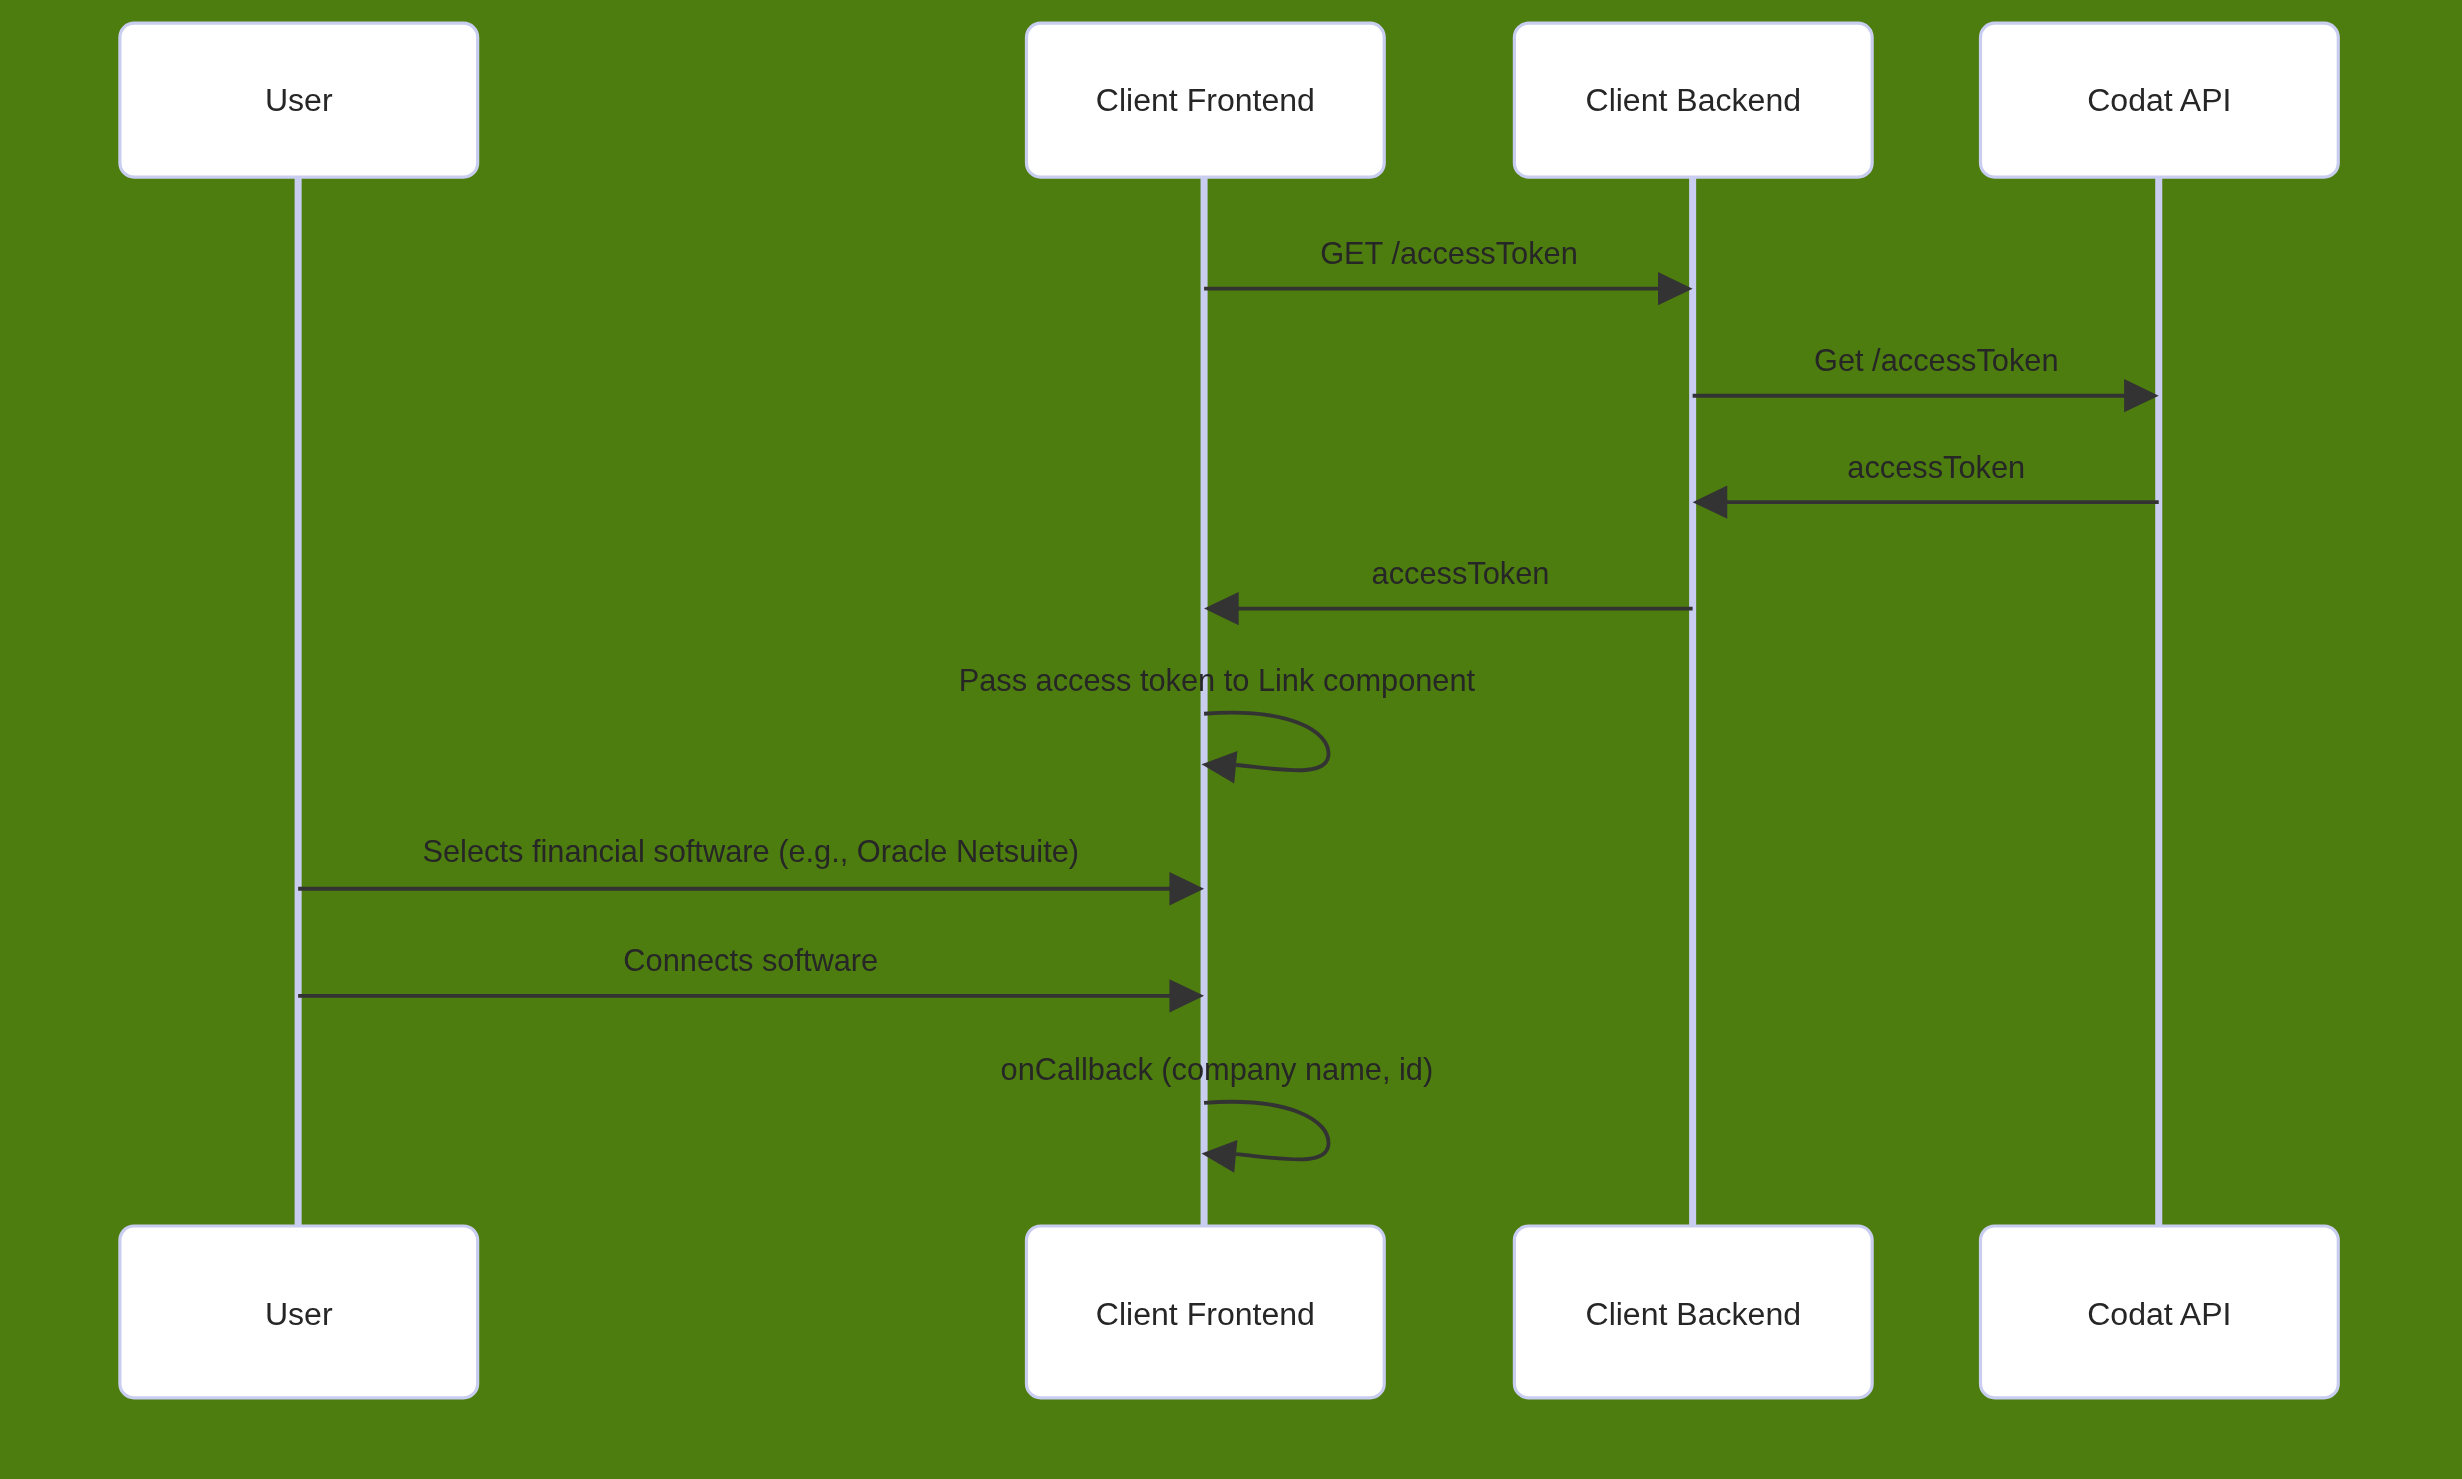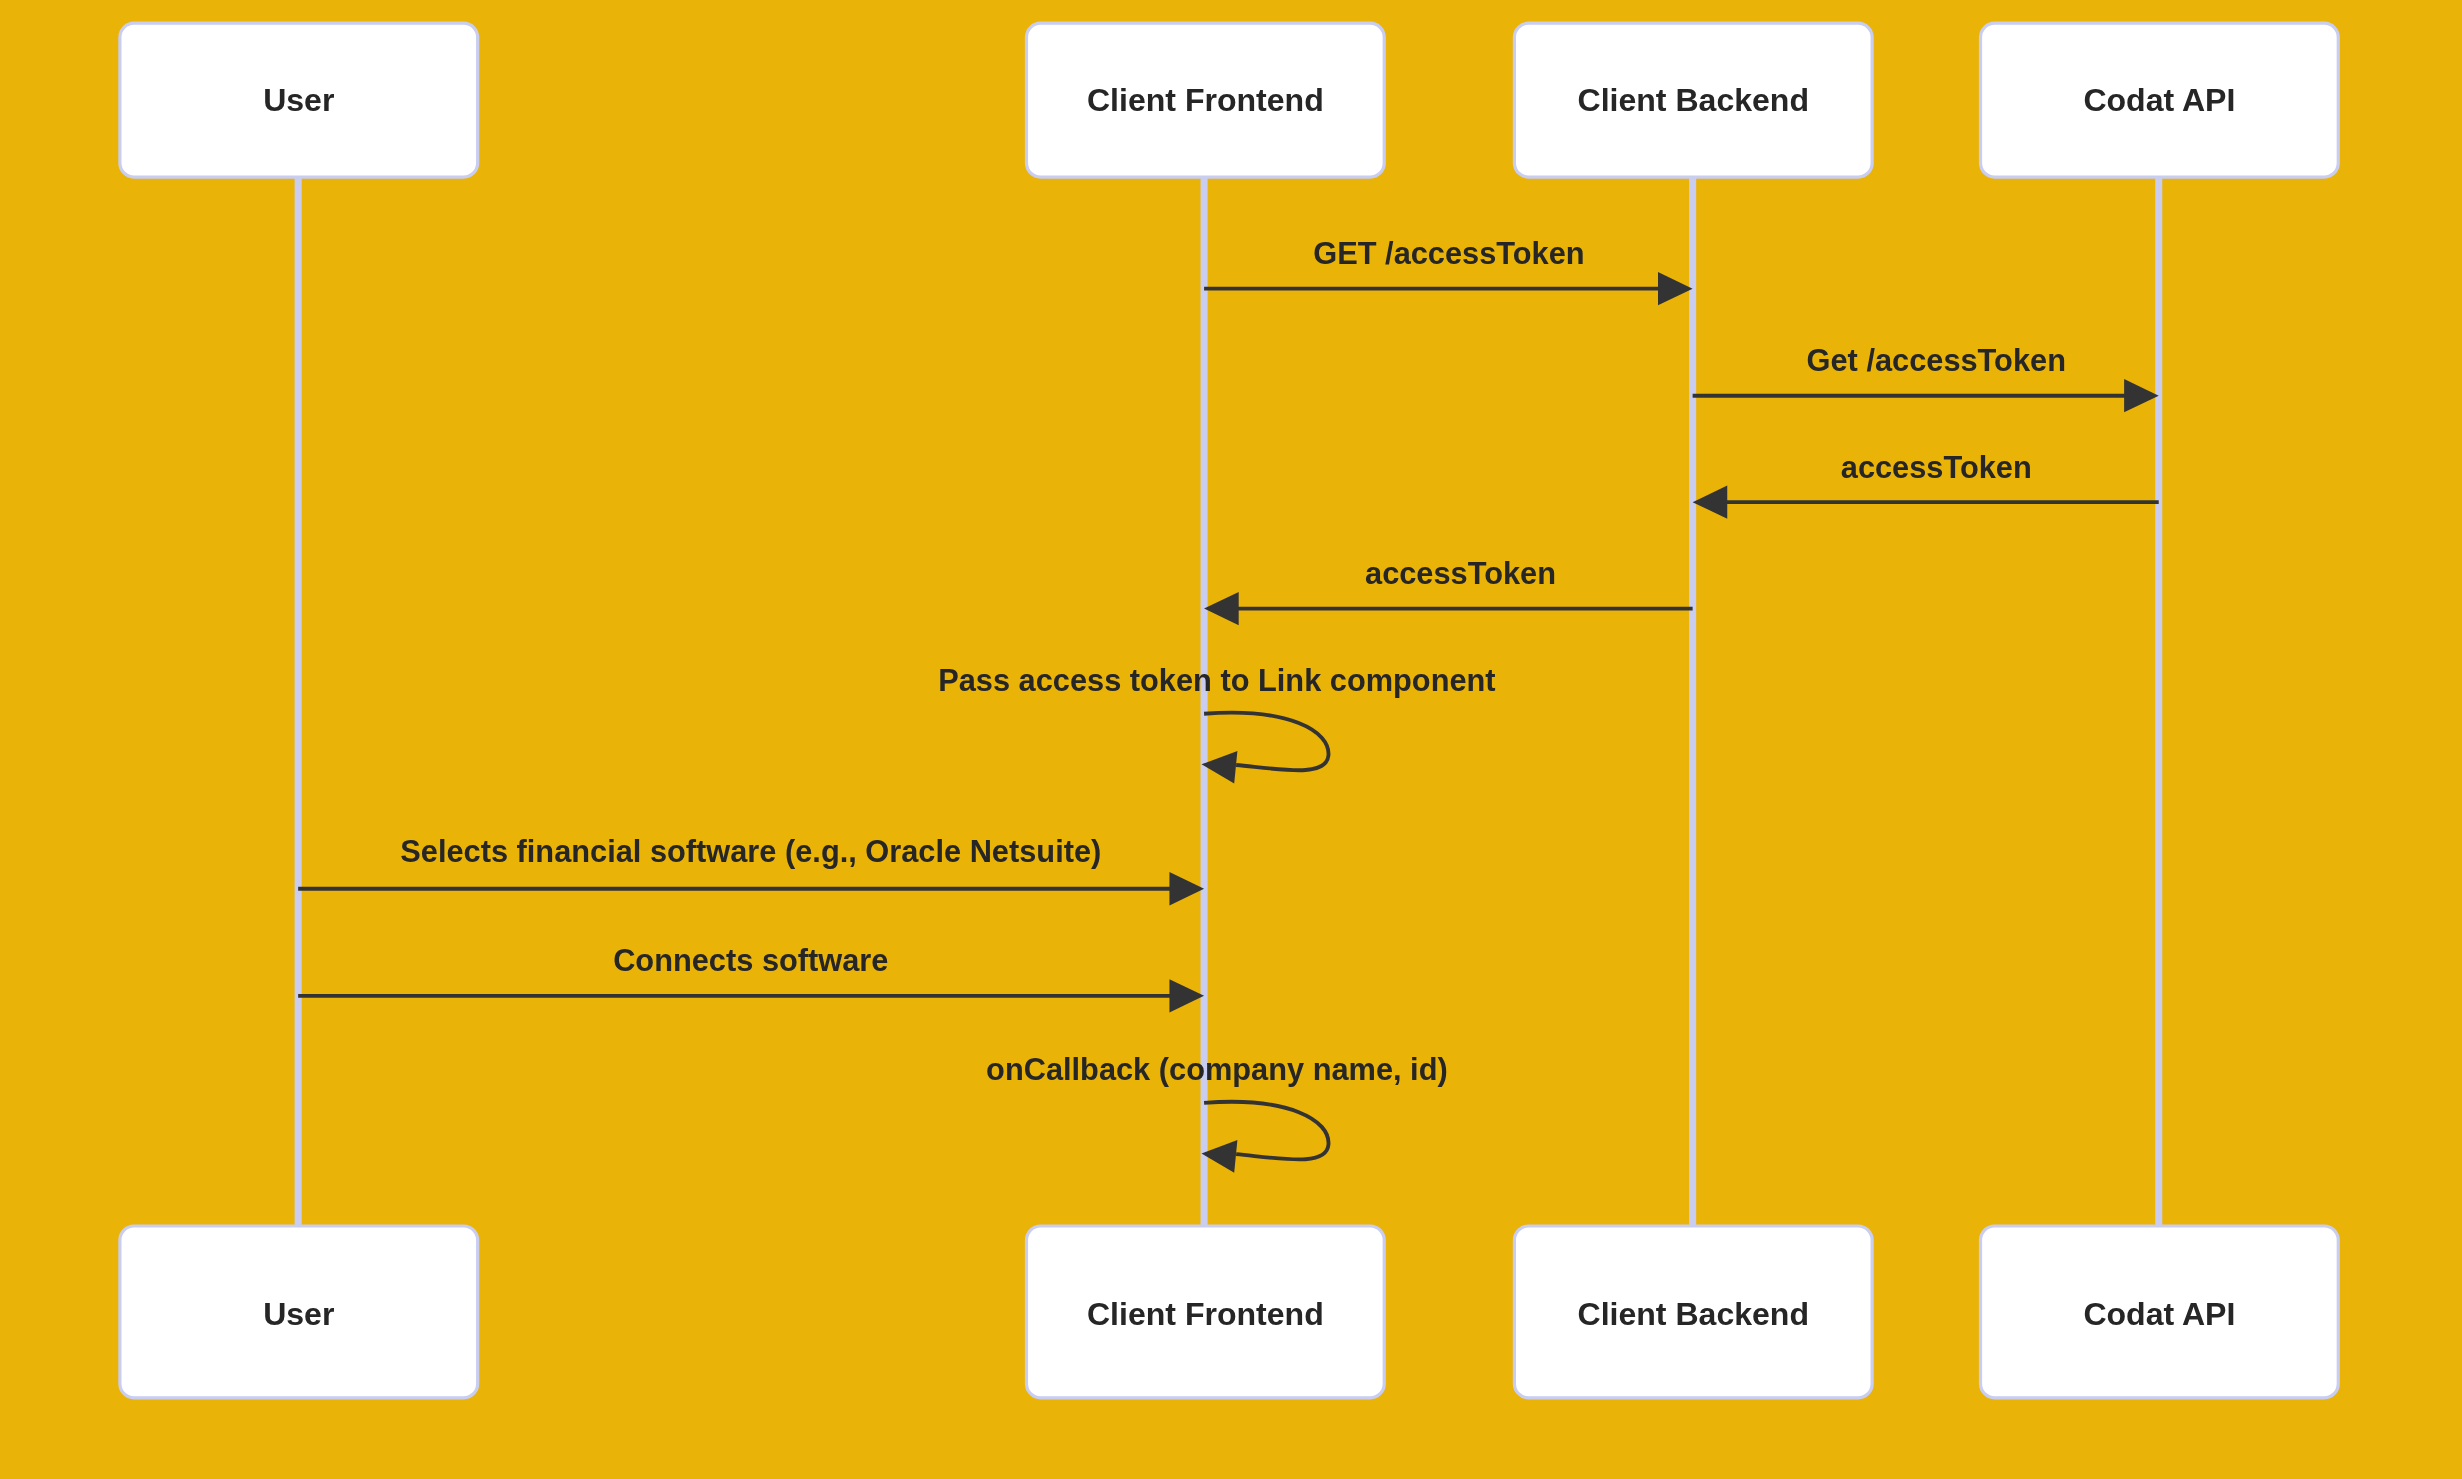--- a/index.html
+++ b/index.html
@@ -10,22 +10,21 @@
   body {
     width: 2462px;
     height: 1480px;
     font-family: "Liberation Sans", sans-serif;
     overflow: hidden;
   }
   #diagram-root {
     position: relative;
     width: 2462px;
     height: 1480px;
-    background: #eab308;
-    font-weight: bold;
+    background: #4d7c0f;
   }
   svg.seq-canvas {
     position: absolute;
     top: 0;
     left: 0;
     width: 2462px;
     height: 1480px;
     display: block;
   }
   .actor-box-rect {

